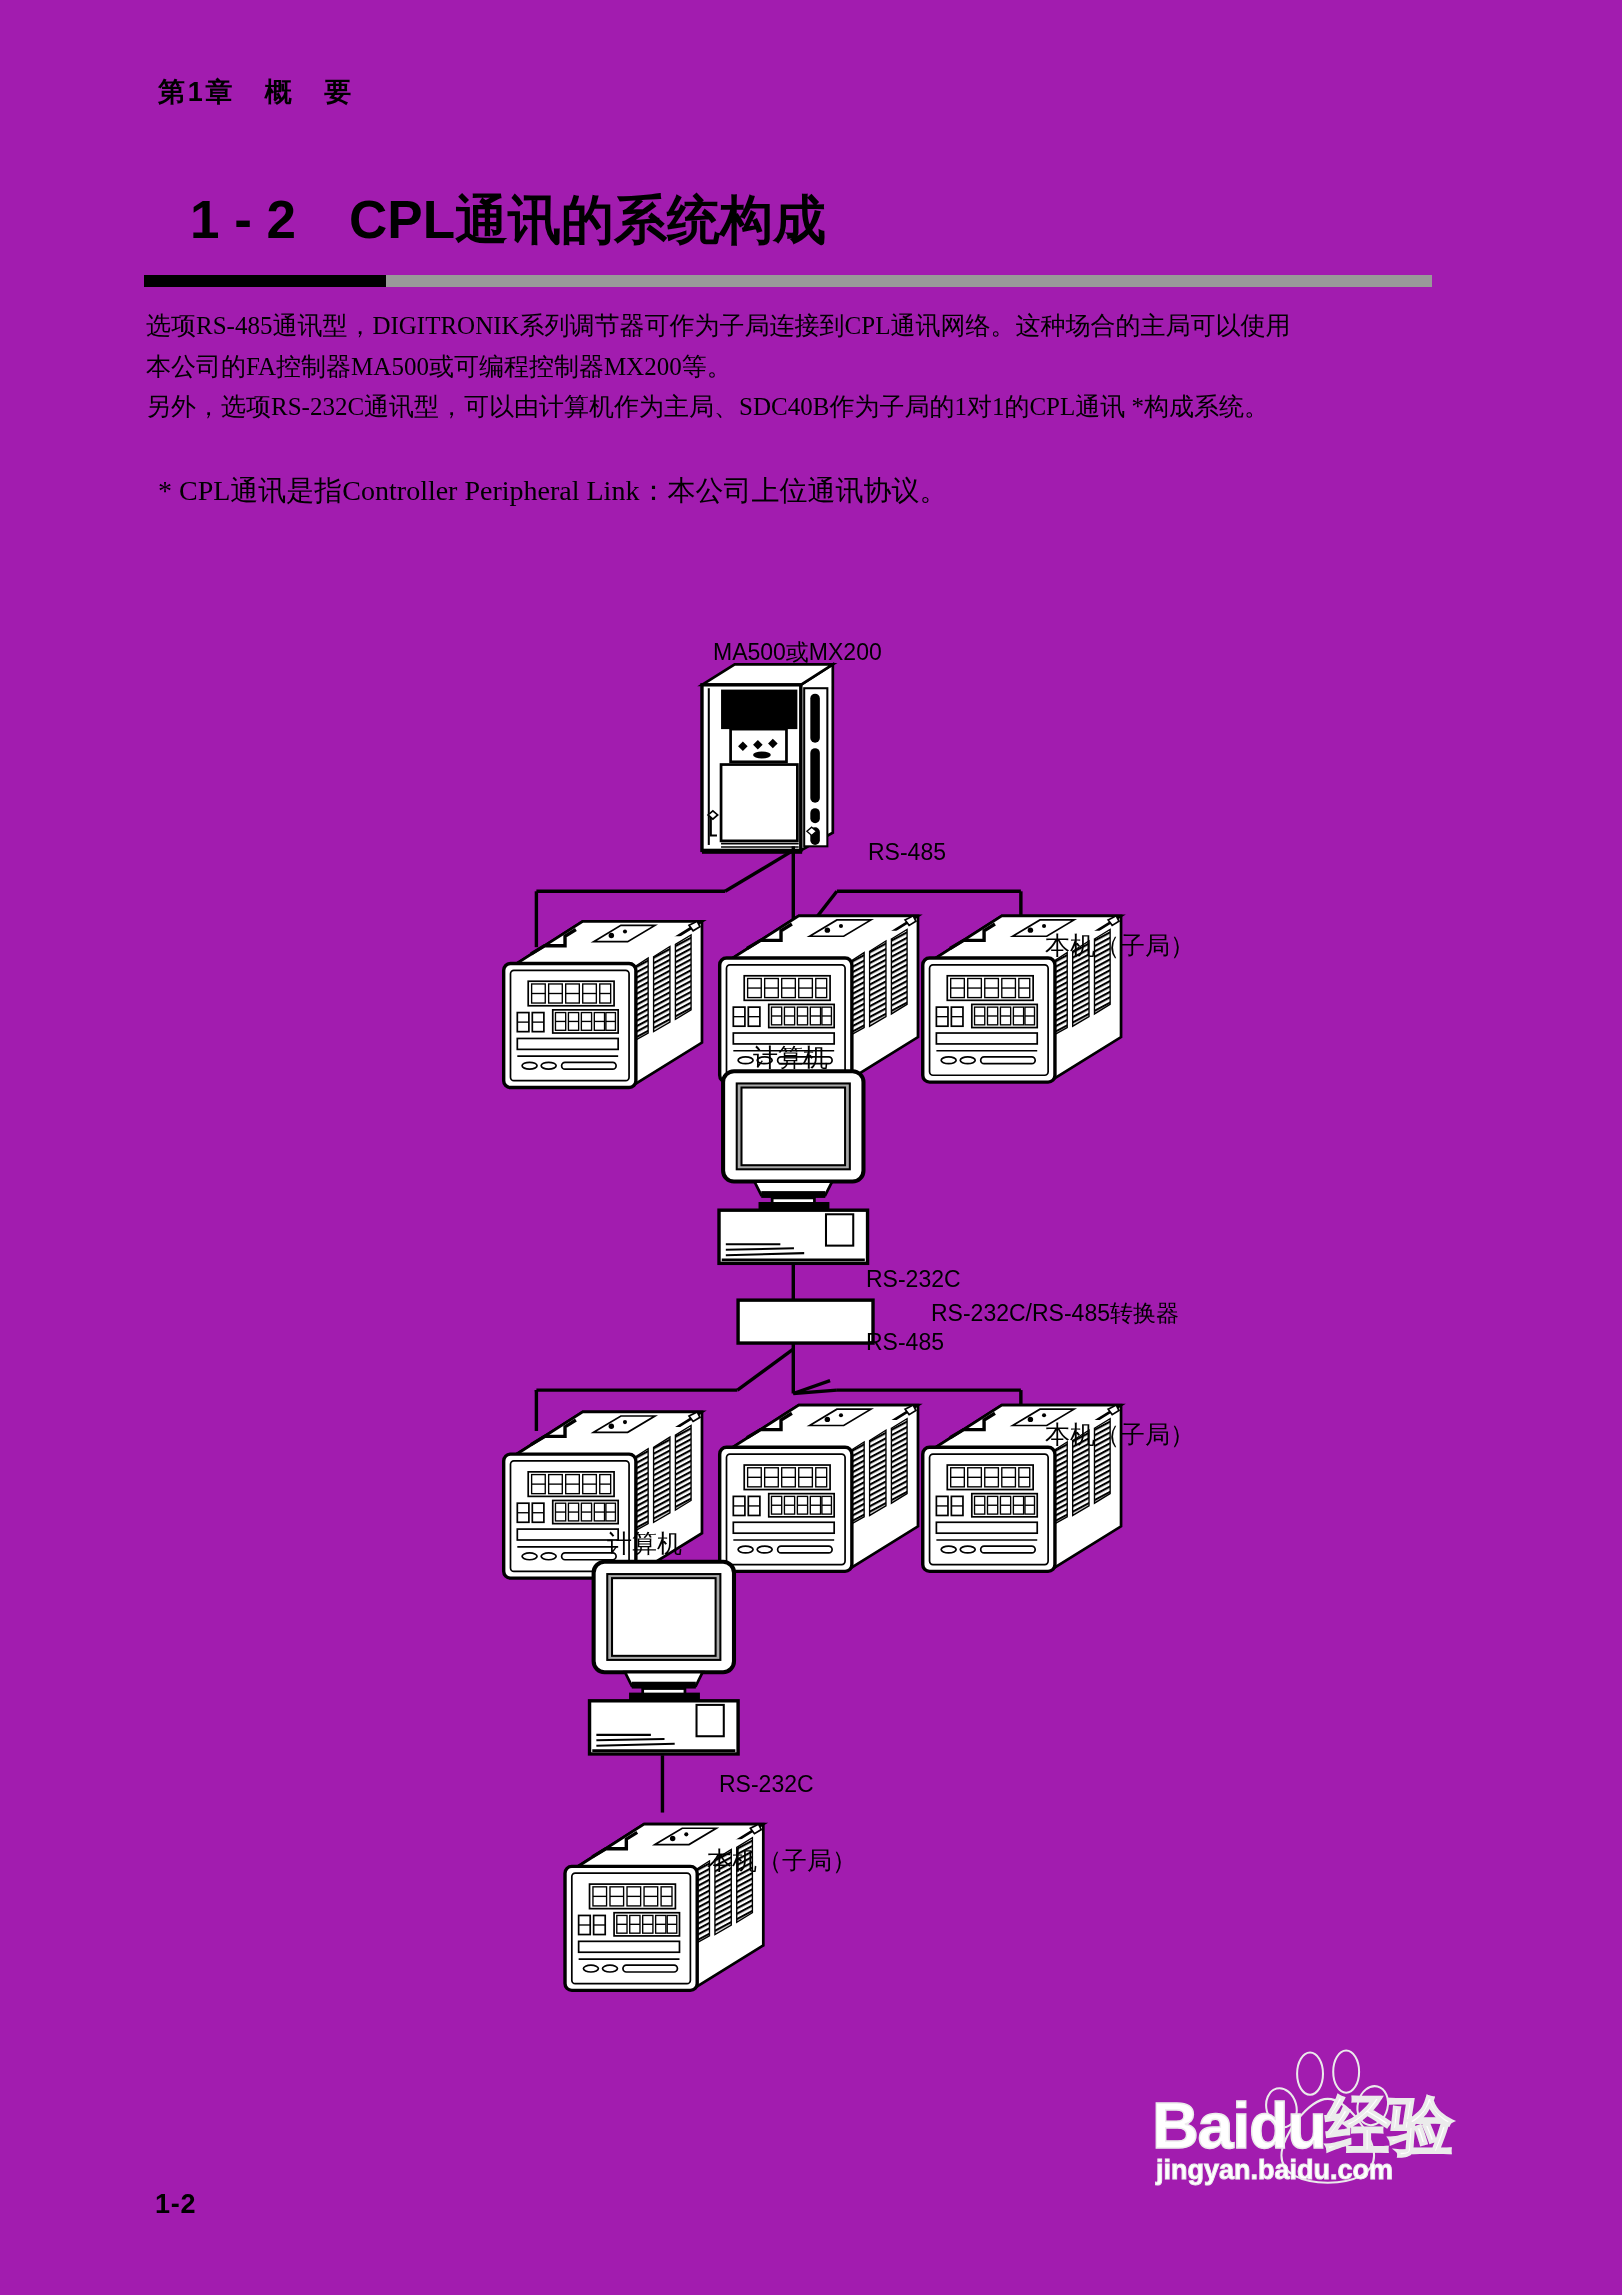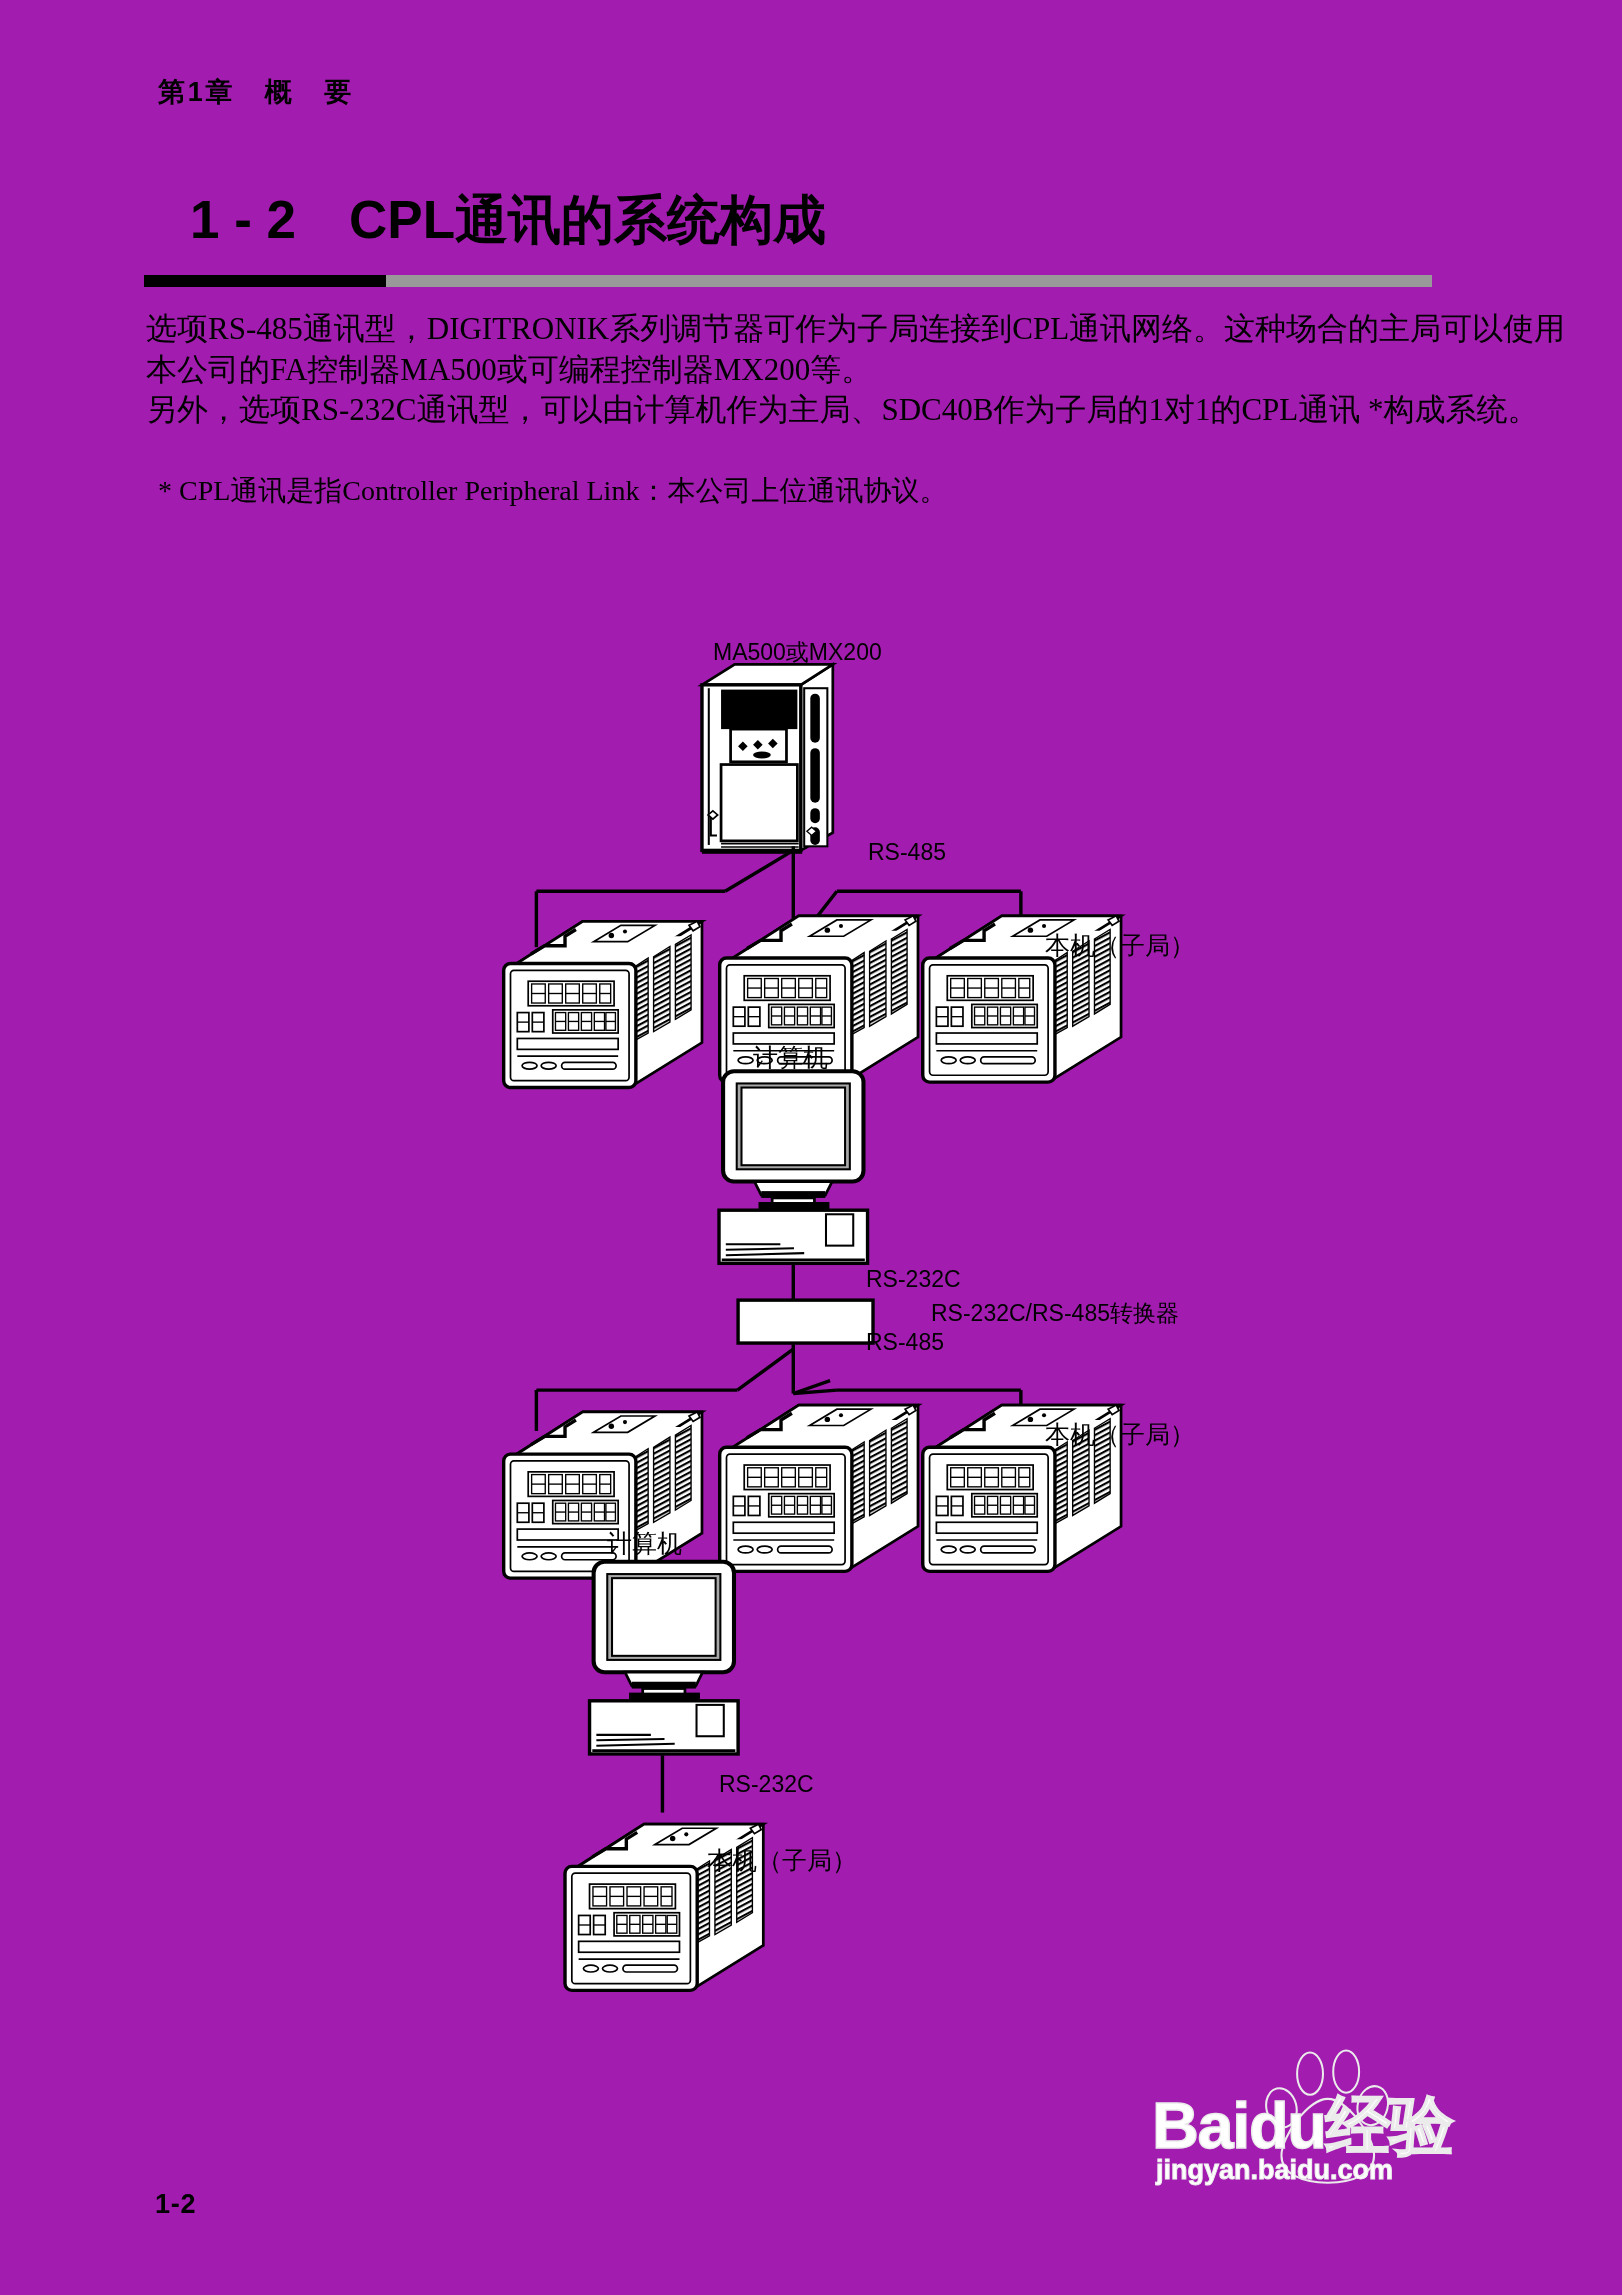--- a/index.html
+++ b/index.html
@@ -65,21 +65,21 @@
     top: 0;
     right: 0;
     height: 100%;
     background: #999999;
   }
 
   
   .body-line {
     position: absolute;
     font-family: "Liberation Serif", "DejaVu Serif", serif;
-    font-size: 31px;
+    font-size: 25px;
     line-height: 1.0;
     white-space: pre;
     letter-spacing: 0px;
   }
   #para1-l1 { left: 146px; top: 313px; }
   #para1-l2 { left: 146px; top: 354px; }
   #para2-l1 { left: 146px; top: 394px; }
   #footnote  { left: 158px; top: 477px; font-size: 28px; }
 
   

